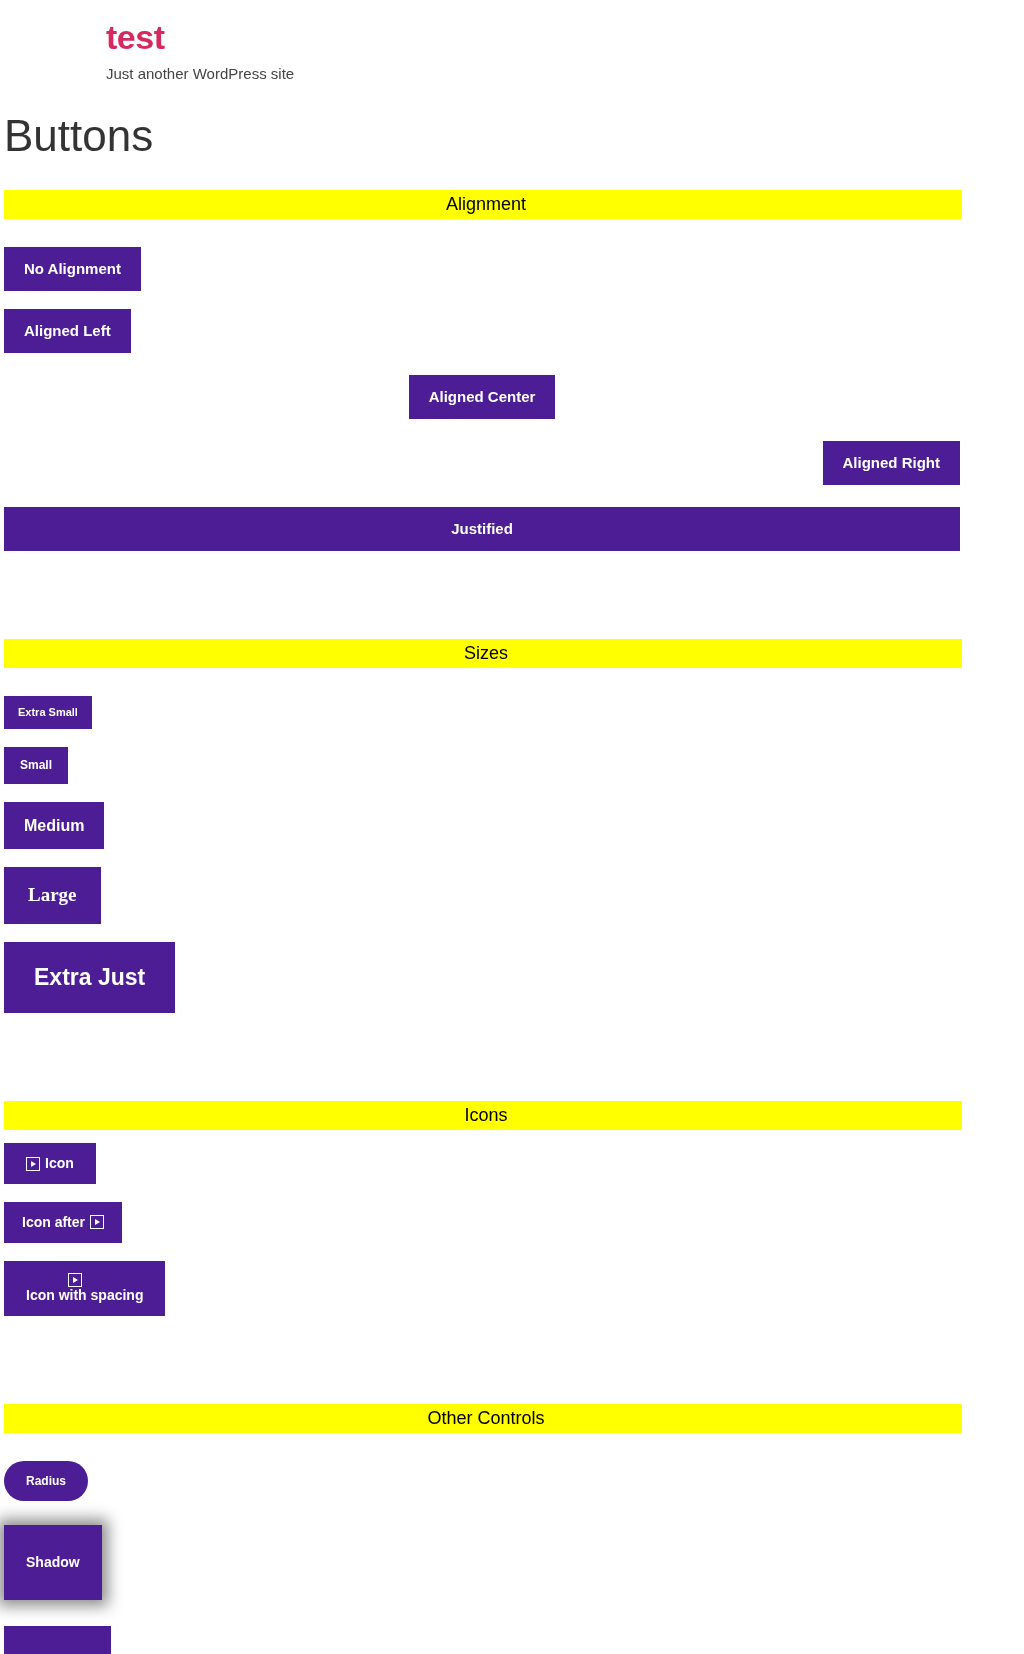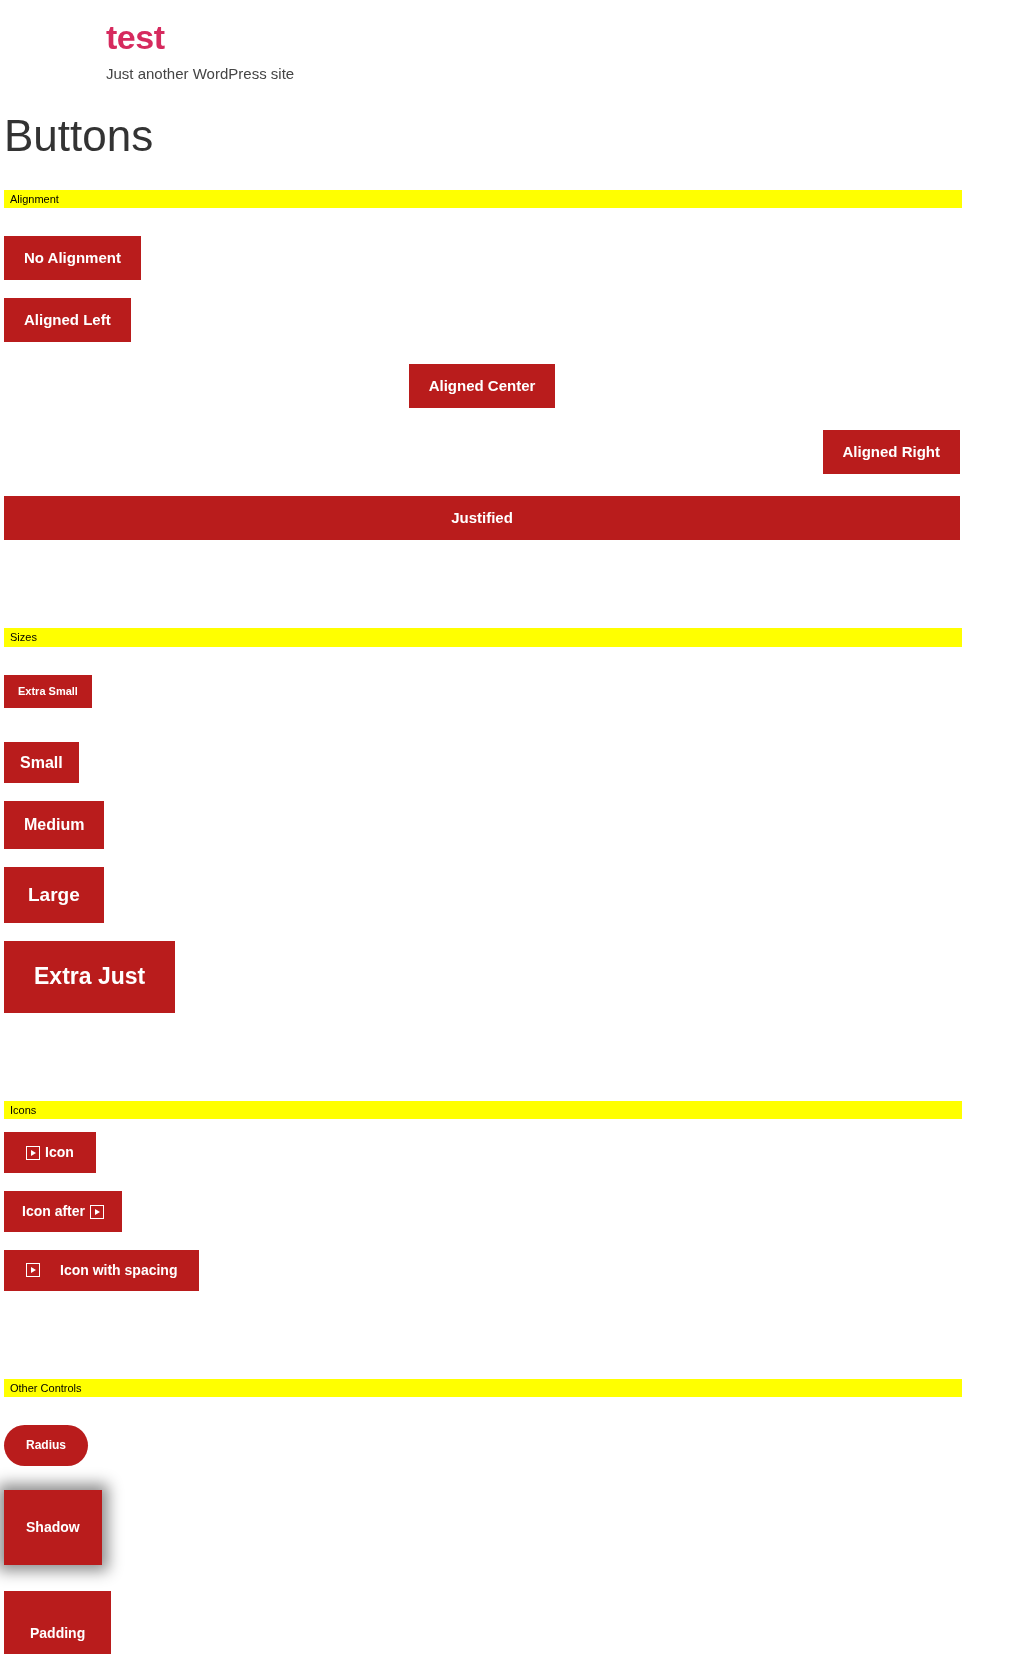--- a/index.html
+++ b/index.html
@@ -46,39 +46,40 @@
     margin: 28px 0 0 4px;
     line-height: 1.1;
   }
 
   .section {
     margin-top: 30px;
   }
   .section-heading {
     background: #ffff00;
     color: #000000;
-    font-size: 11px;
+    font-size: 18px;
     line-height: 1.5;
     padding: 1px 0 1px 6px;
     margin: 0 4px 0 4px;
     width: calc(100% - 66px);
     display: block;
+    text-align: center;
   }
 
   .btn-row {
     margin: 0 0 0 0;
     padding: 0 4px;
   }
 
   
   .btn {
     display: inline-flex;
     align-items: center;
     justify-content: center;
-    background: #b91c1c;
+    background: #4c1d95;
     color: #ffffff;
     border: none;
     font-family: "Liberation Sans", sans-serif;
     font-size: 15px;
     font-weight: bold;
     line-height: 1.2;
     padding: 13px 20px;
     cursor: pointer;
     text-decoration: none;
     border-radius: 0;
@@ -104,29 +105,29 @@
     width: calc(100% - 60px);
     display: flex;
   }
   .align-justify .btn {
     flex: 1 1 auto;
     width: 100%;
   }
 
   
   .size-xs  { font-size: 11px; padding: 10px 14px; margin-top: 28px; }
-  .size-s   { font-size: 16px; padding: 11px 16px; margin-top: 34px; }
+  .size-s   { font-size: 12px; padding: 11px 16px; margin-top: 18px; }
   .size-m   { font-size: 16px; padding: 14px 20px; margin-top: 18px; }
-  .size-l   { font-size: 19px; padding: 17px 24px; margin-top: 18px; }
+  .size-l   { font-size: 19px; padding: 17px 24px; margin-top: 18px; font-family: Liberation Serif, serif; }
   .size-xl  { font-size: 23px; padding: 22px 30px; margin-top: 18px; }
 
   
   .icon-btn      { margin-top: 13px; font-size: 14px; padding: 12px 22px; }
   .icon-btn-2    { margin-top: 18px; font-size: 14px; padding: 12px 18px; align-items: center; }
-  .icon-btn-3    { margin-top: 18px; font-size: 14px; padding: 12px 22px; }
+  .icon-btn-3    { margin-top: 18px; font-size: 14px; padding: 12px 22px; flex-direction: column; }
   .icon-glyph {
     display: inline-flex;
     align-items: center;
     justify-content: center;
     width: 14px;
     height: 14px;
     border: 1px solid #ffffff;
     position: relative;
     font-size: 0;
     line-height: 0;

